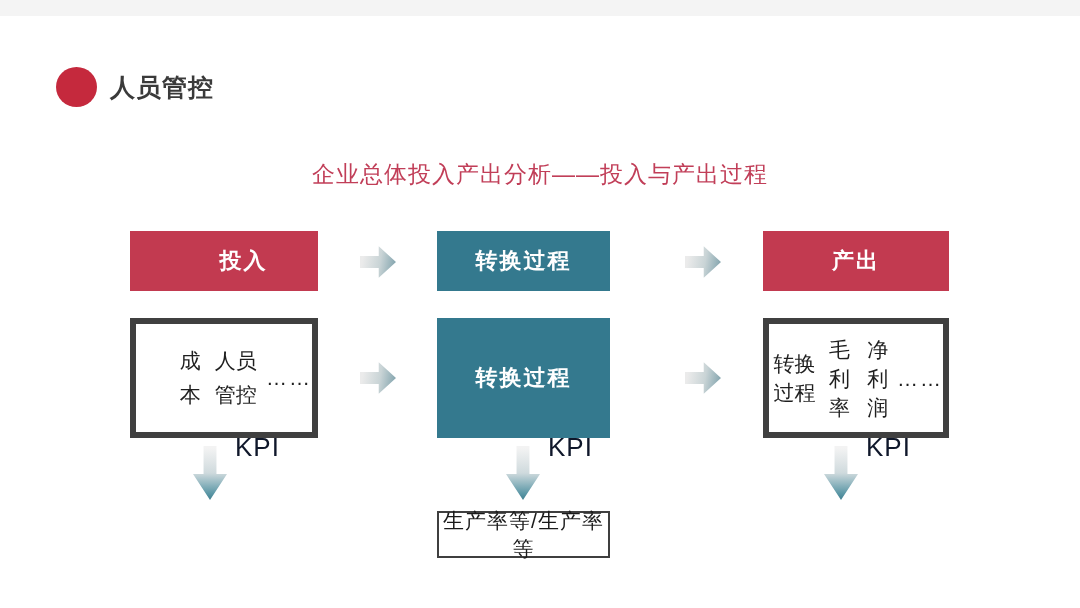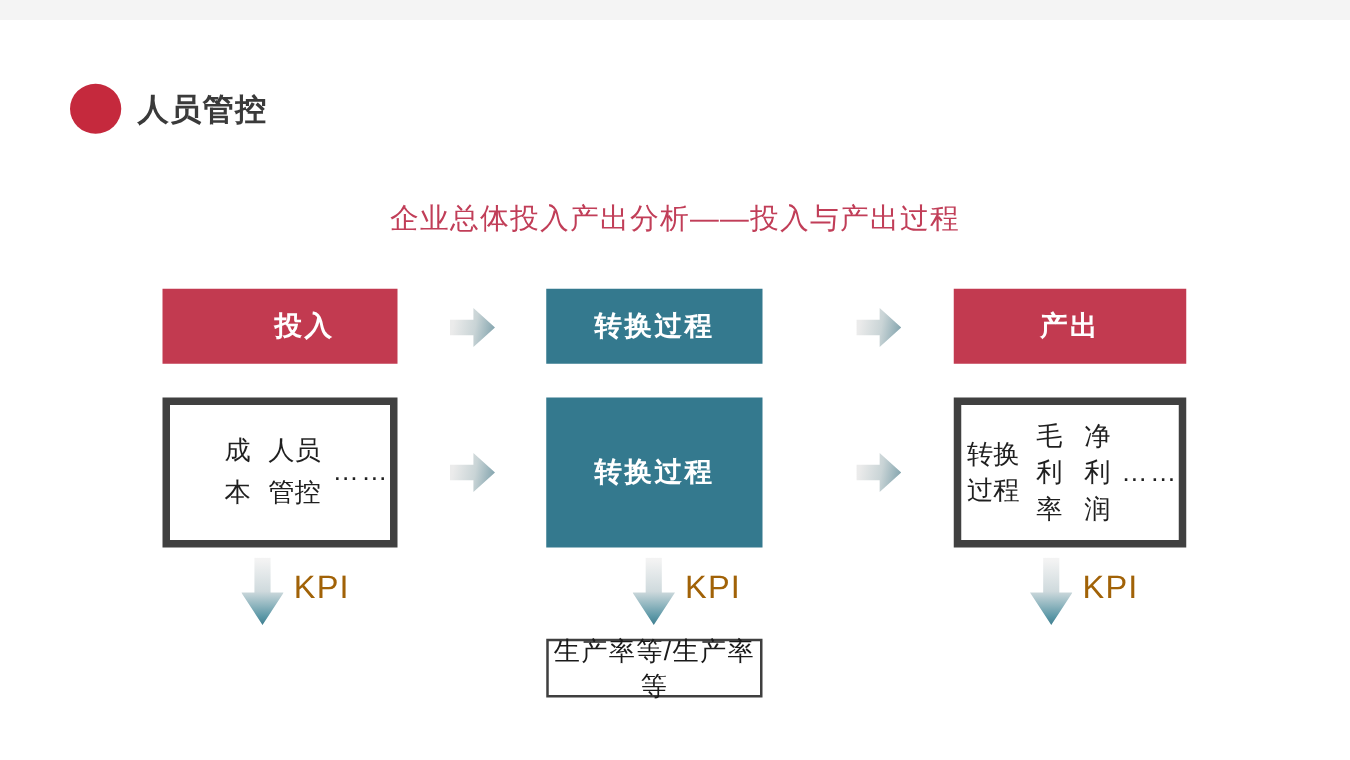--- a/index.html
+++ b/index.html
@@ -69,22 +69,22 @@
   .ar-r2{top:345px;}
   .arrow-down{
     position:absolute;width:34px;height:54px;top:430px;
     background:linear-gradient(to bottom,#f3f3f3 4%,#cfdadd 50%,#5b97a6 88%,#417f90 100%);
     clip-path:polygon(31% 0,69% 0,69% 52%,100% 52%,50% 100%,0 52%,31% 52%);
   }
   .ad-c1{left:193px;}
   .ad-c2{left:506px;}
   .ad-c3{left:824px;}
   .kpi-label{
-    position:absolute;top:438px;
-    font-size:26px;color:#a16207;letter-spacing:1px;
+    position:absolute;top:416px;
+    font-size:26px;color:#0f172a;letter-spacing:1px;
   }
   .kpi-c1{left:235px;}
   .kpi-c2{left:548px;}
   .kpi-c3{left:866px;}
 </style>
 </head>
 <body>
 
 <div class="slide">
 

